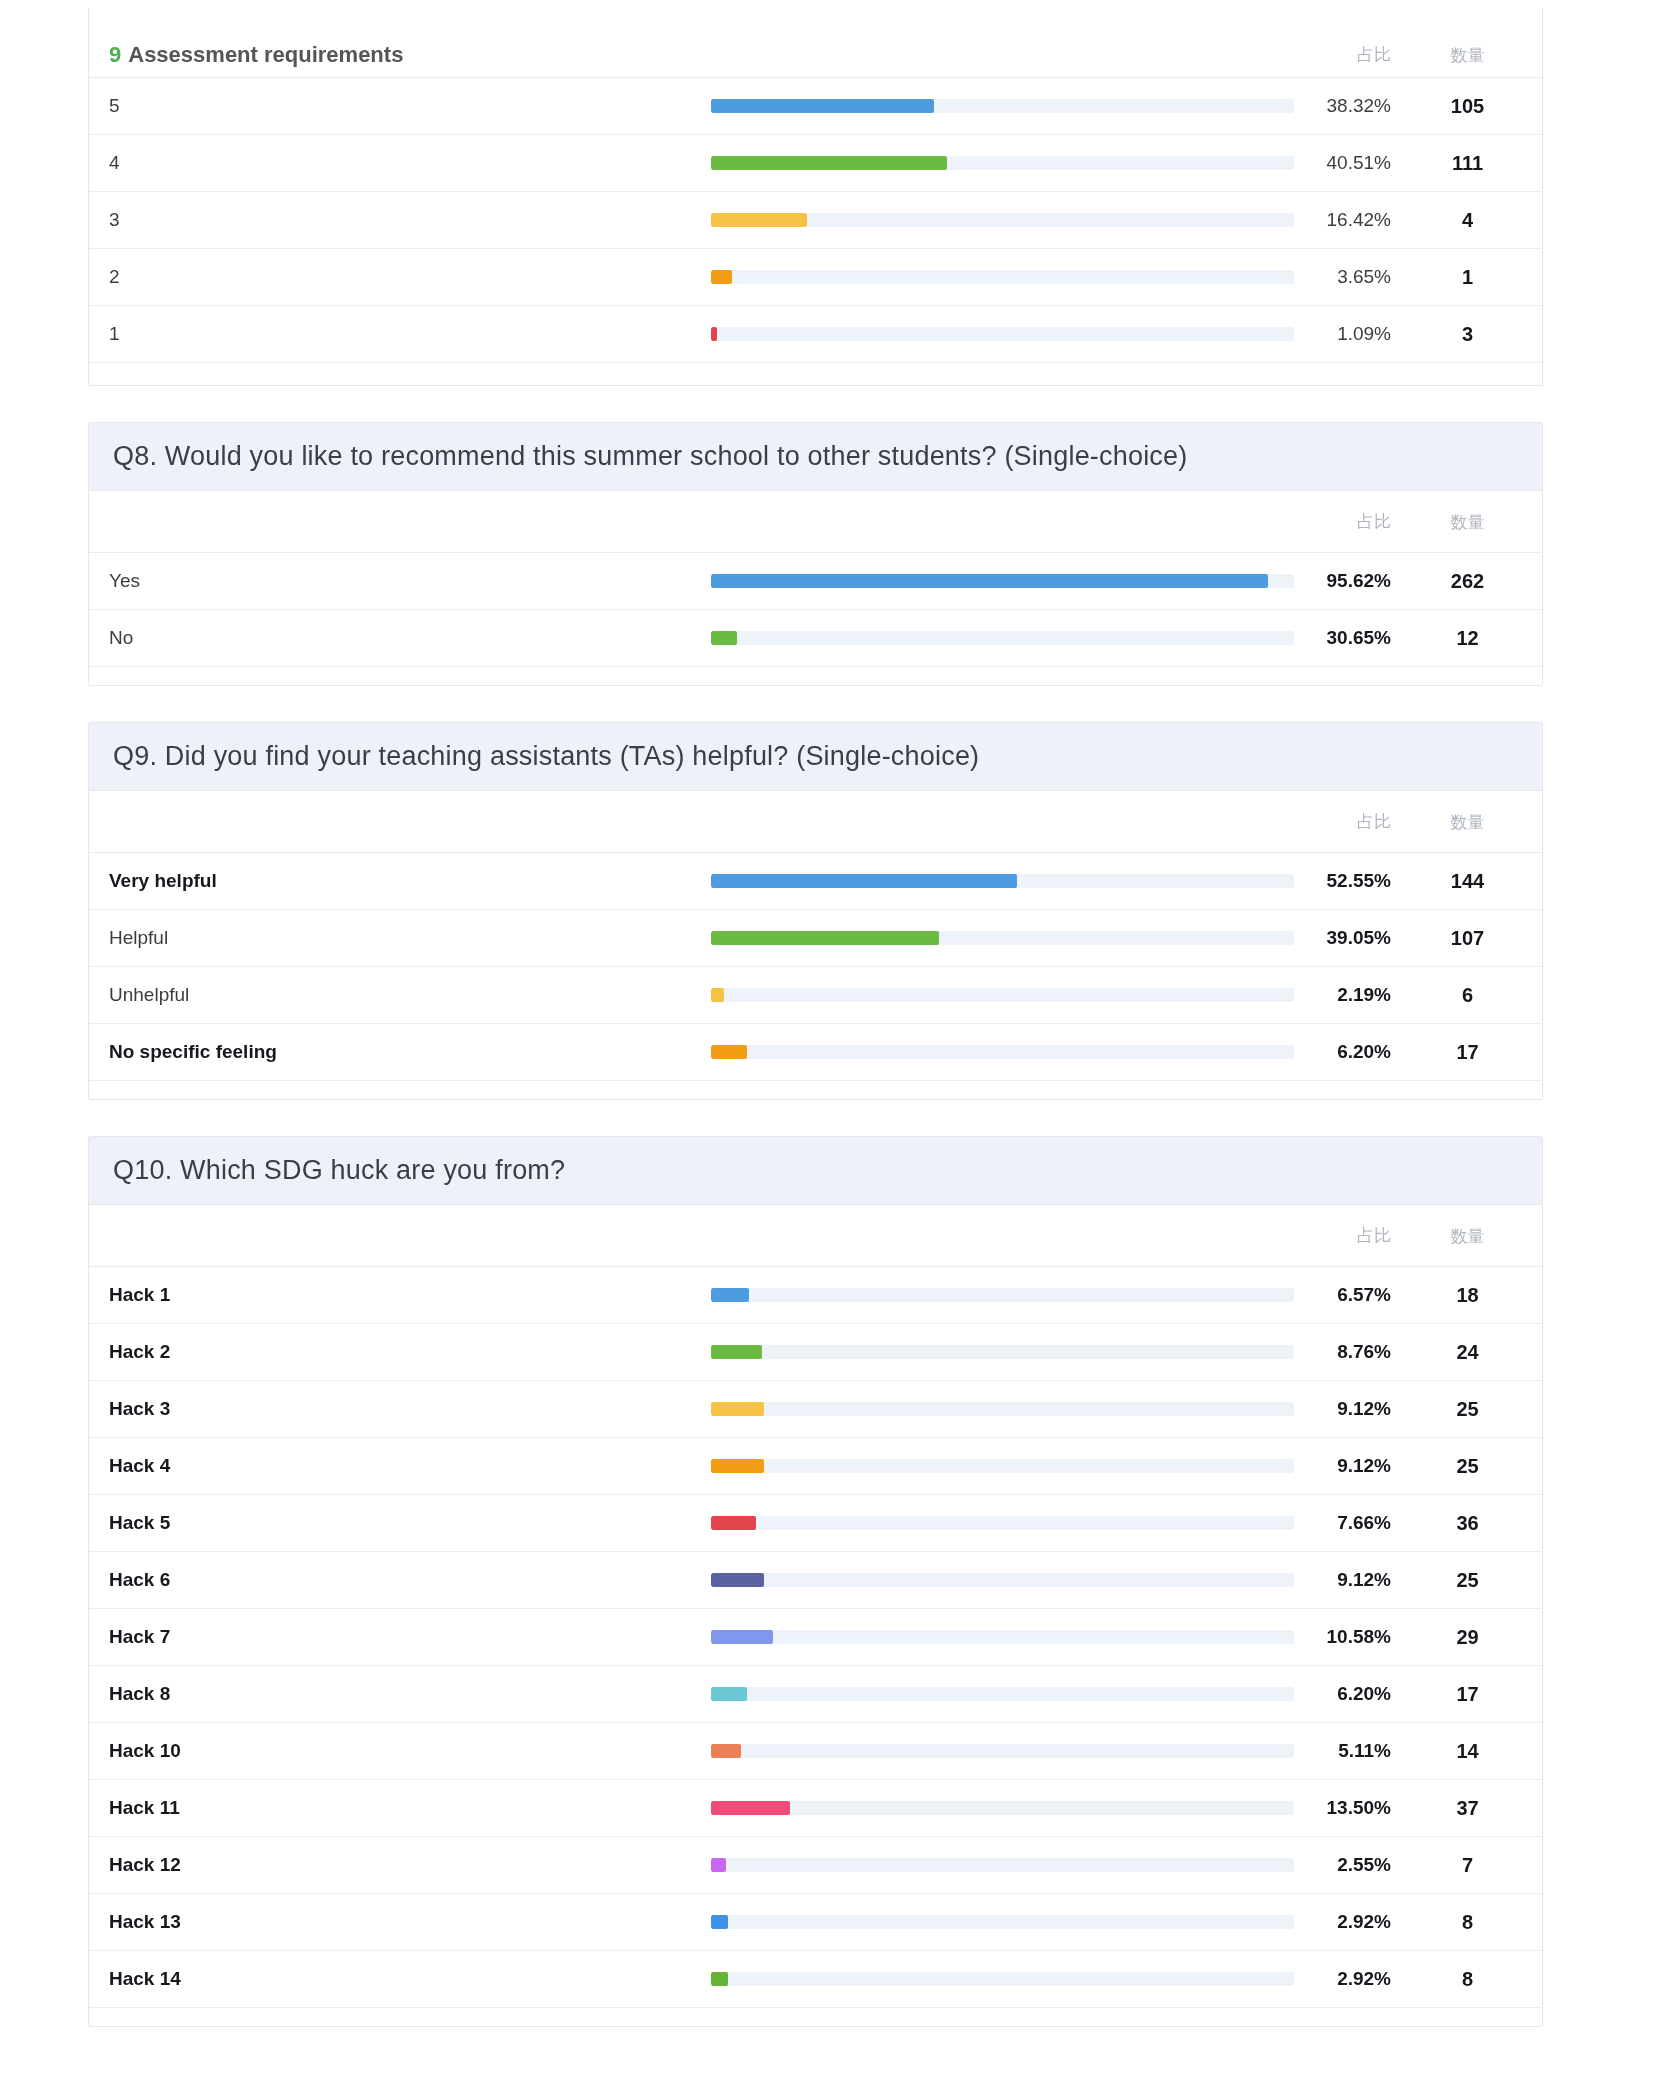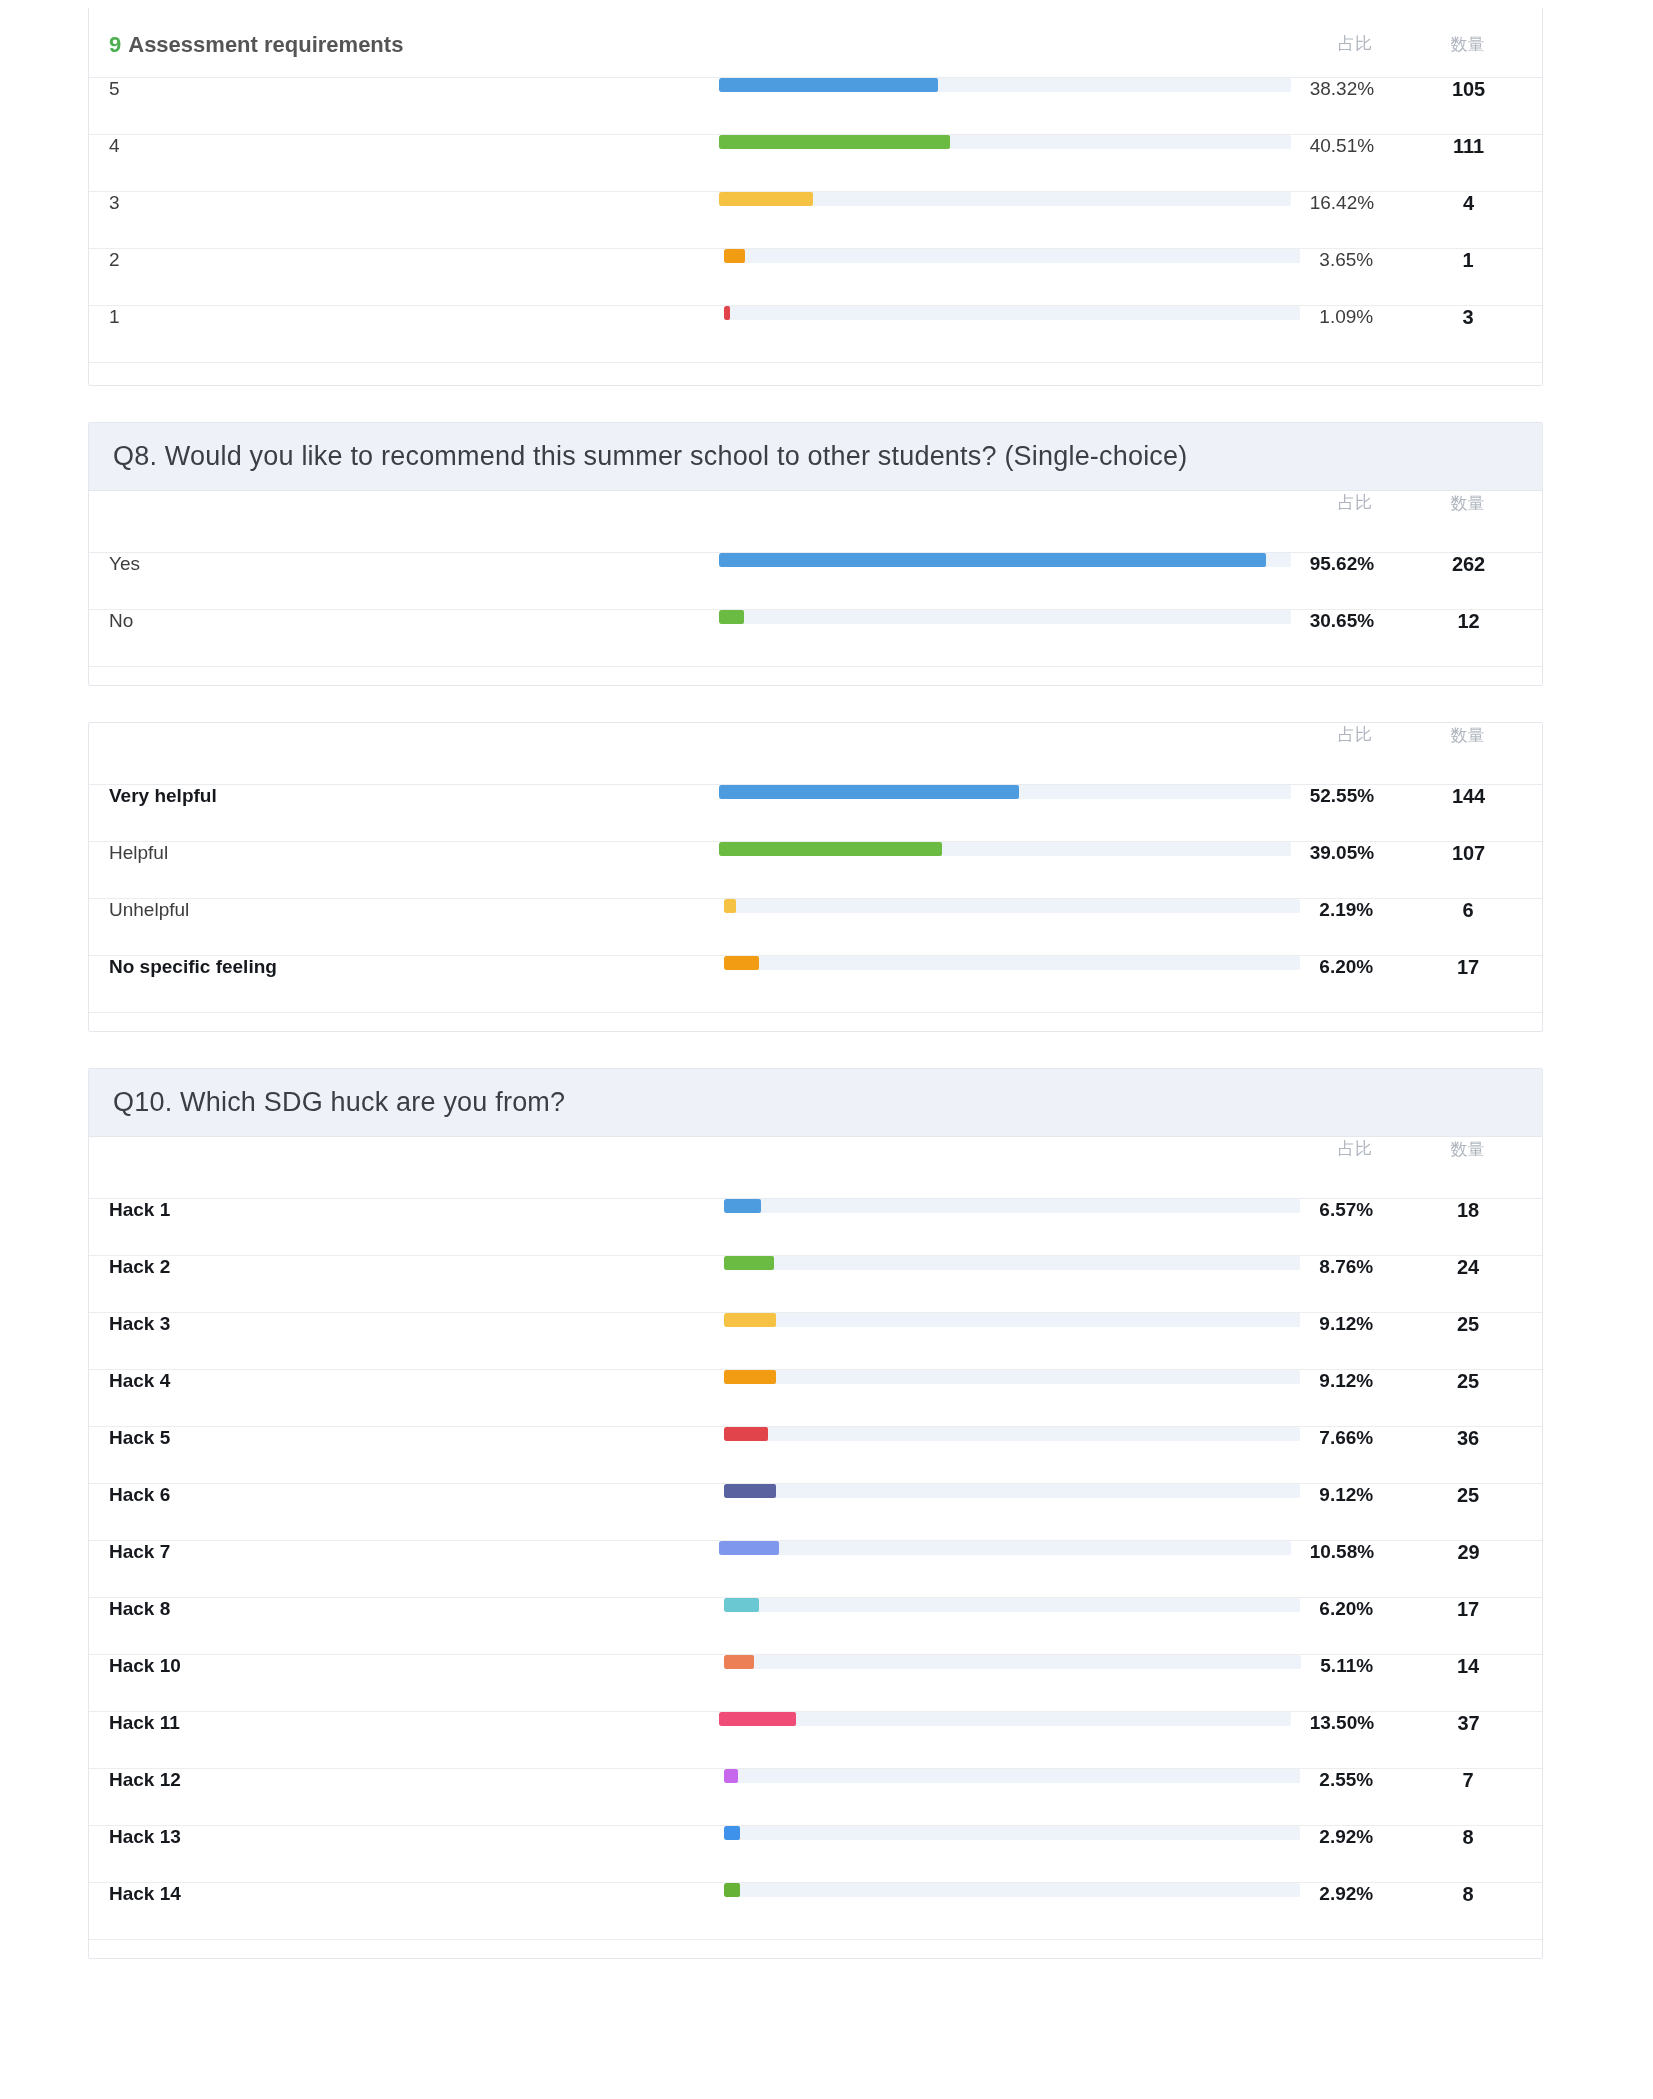--- a/index.html
+++ b/index.html
@@ -39,24 +39,23 @@
     font-weight: 400;
     color: #3b3f45;
     letter-spacing: 0.2px;
   }
 
   .card-body { padding-bottom: 18px; }
   .card-first .card-body { padding-bottom: 22px; }
 
   .thead, .row {
     display: flex;
-    align-items: flex-start;
+    align-items: center;
     padding: 0 18px;
     box-sizing: border-box;
-    gap: 19px;
   }
   .thead { height: 62px; border-bottom: 1px solid #e8ecf1; }
   .card-first .thead { height: 46px; }
 
   .cell-label { width: 604px; box-sizing: border-box; padding-left: 2px; font-size: 19px; color: #3d3d3d; }
   .cell-bar   { width: 583px; }
   .cell-pct   { flex: 1; box-sizing: border-box; text-align: right; padding-right: 20px; font-size: 19px; color: #3d3d3d; white-space: nowrap; }
   .cell-count { width: 113px; text-align: center; font-size: 20px; font-weight: 700; color: #15181d; white-space: nowrap; }
 
   .col-label { font-size: 17px; color: #b0b6bf; font-weight: 400; }
@@ -170,20 +169,23 @@
             <div class="track">
               <div class="bar" style="width: 4.38%; background: rgb(107, 186, 65);"></div>
             </div>
           </div>
           <div class="cell-pct bold-pct">30.65%</div>
           <div class="cell-count">12</div>
         </div>
       </div>
     </section>
     <section class="card">
+      <div class="card-header">
+        <h2 class="q-title">Q9. Did you find your teaching assistants (TAs) helpful? (Single-choice)</h2>
+      </div>
       <div class="card-body">
         <div class="thead">
           <div class="cell-label"></div>
           <div class="cell-bar"></div>
           <div class="cell-pct"><span class="col-label">占比</span></div>
           <div class="cell-count"><span class="col-label">数量</span></div>
         </div>
         <div class="row">
           <div class="cell-label bold-label">Very helpful</div>
           <div class="cell-bar">

